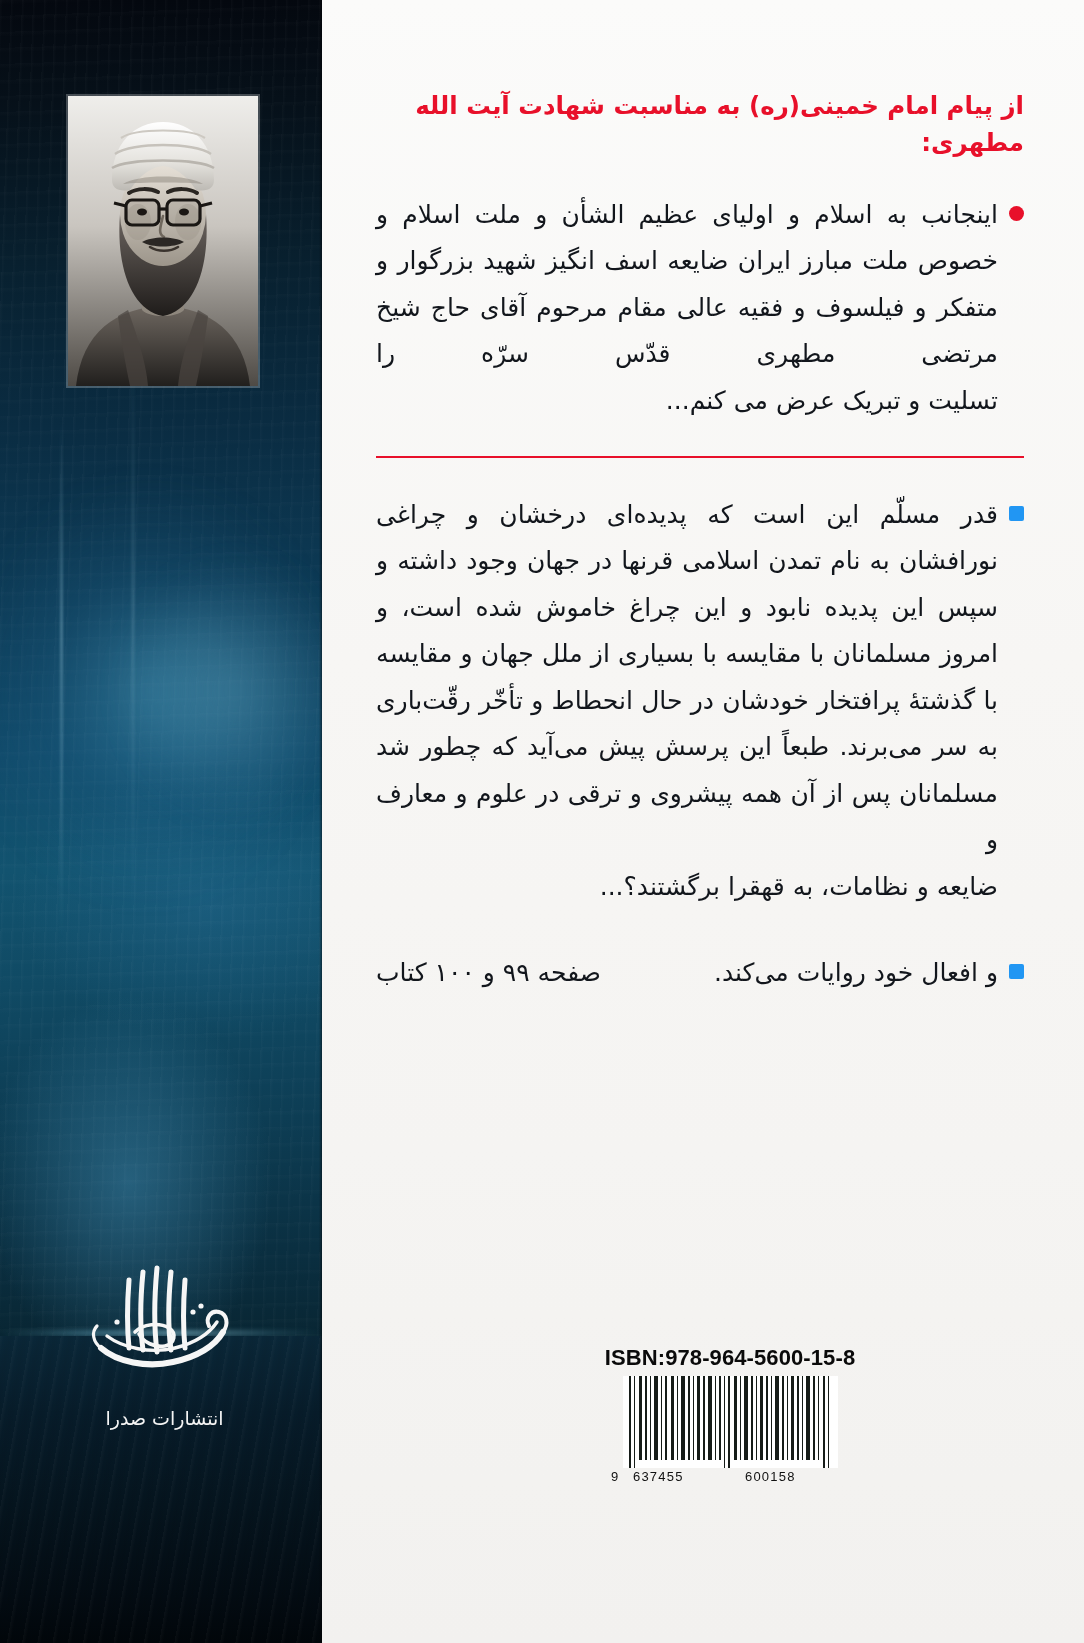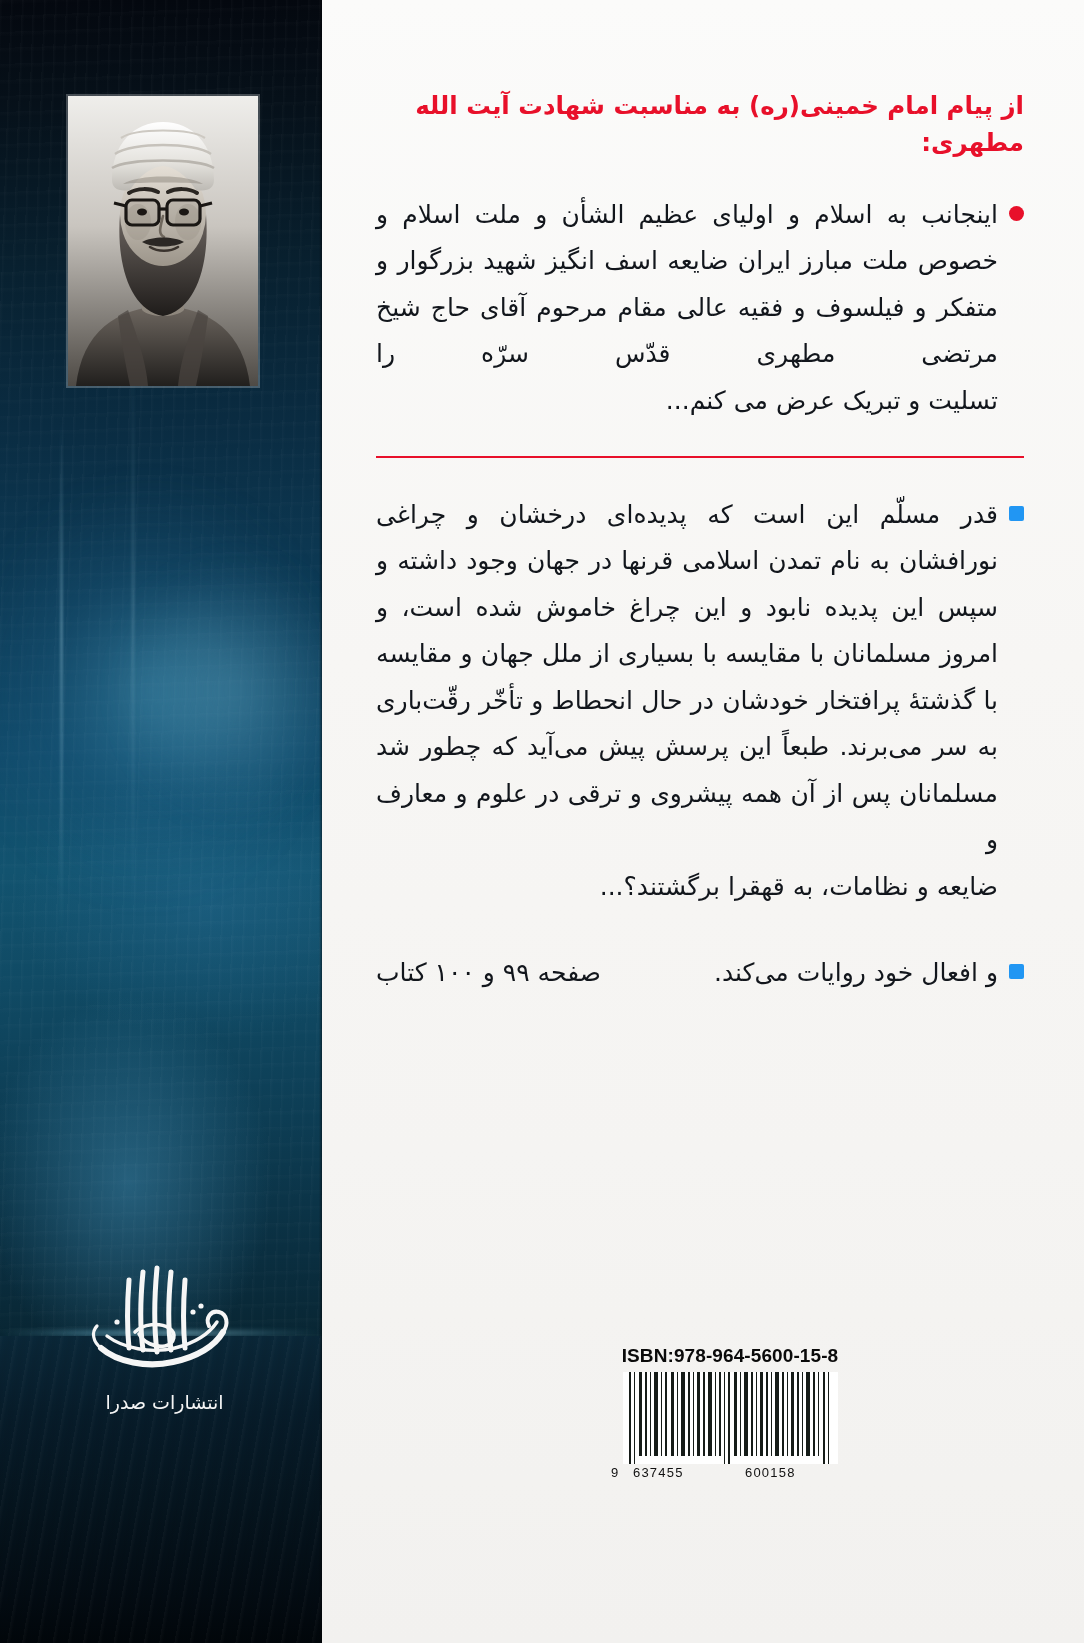--- a/index.html
+++ b/index.html
@@ -134,21 +134,21 @@
     width: 205px;
     text-align: center;
     color: #f2f2f2;
   }
   .publisher-mark {
     width: 175px;
     height: 125px;
     margin: 0 auto;
   }
   .publisher-name {
-    margin-top: 4px;
+    margin-top: 20px;
     font-size: 19px;
     letter-spacing: .5px;
     color: #f5f5f5;
     font-family: "DejaVu Sans", "Liberation Sans", sans-serif;
   }
 
   
   .content {
     position: absolute;
     left: 322px;
@@ -239,21 +239,21 @@
   
   .isbn-area {
     position: absolute;
     left: 258px;
     top: 1345px;
     width: 300px;
     text-align: center;
   }
   .isbn-text {
     font-family: "Liberation Sans", sans-serif;
-    font-size: 19px;
+    font-size: 22px;
     font-weight: bold;
     color: #0a0a0a;
     letter-spacing: .1px;
     margin-bottom: 5px;
     text-align: center;
   }
   .barcode-box {
     position: relative;
     width: 215px;
     height: 92px;

